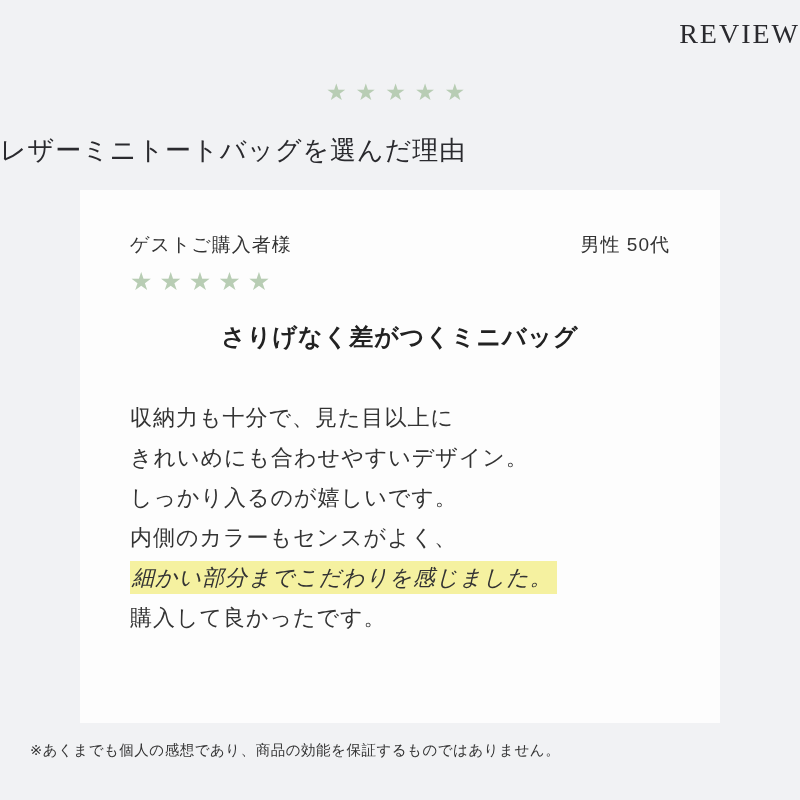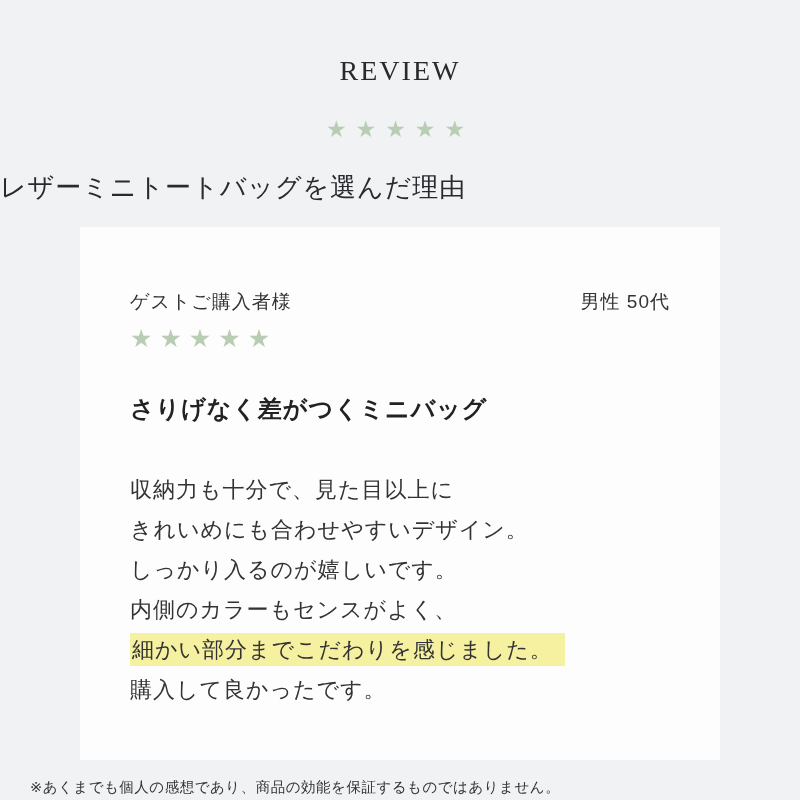--- a/index.html
+++ b/index.html
@@ -18,22 +18,22 @@
     background: var(--bg-color);
     font-family: "Liberation Sans", "DejaVu Sans", sans-serif;
     color: var(--text-color);
   }
   .page {
     width: 800px;
     height: 800px;
     position: relative;
   }
   .review-title {
-    margin-top: 54px;
-    text-align: center;
+    margin-top: 17px;
+    text-align: right;
     font-family: "Liberation Serif", "DejaVu Serif", serif;
     font-size: 28px;
     font-weight: 500;
     letter-spacing: 2px;
     color: var(--dark-color);
     line-height: 1.2;
   }
   .summary-rating {
     margin-top: 26px;
     text-align: center;
@@ -70,47 +70,48 @@
     padding: 42px 50px 47px 50px;
     min-height: 533px;
   }
   .card-header-row {
     display: flex;
     justify-content: space-between;
     align-items: baseline;
     font-size: 19px;
     color: var(--text-color);
     letter-spacing: 1px;
-    margin-top: 20px;
   }
   .card-stars {
     margin-top: 8px;
     font-size: 25px;
     letter-spacing: 7px;
     line-height: 30px;
   }
   .card-review-title {
-    margin-top: 41px;
+    margin-top: 26px;
     font-size: 24px;
     font-weight: 700;
     color: #222222;
     letter-spacing: 1px;
     line-height: 30px;
+    text-align: center;
   }
   .review-body {
     margin-top: 46px;
     font-size: 22px;
     line-height: 40px;
     letter-spacing: 1px;
   }
   .review-line { display: block; }
   .line-text { display: inline; }
   .line-text.highlighted {
     background: var(--highlight-color);
-    padding: 4px 12px 4px 2px;
+    padding: 4px 4px 4px 2px;
+    font-style: italic;
   }
   .footer-disclaimer {
     margin: 18px 0 2px 30px;
     font-size: 14.5px;
     color: var(--text-color);
     letter-spacing: 0.5px;
   }
 </style>
 </head>
 <body>

